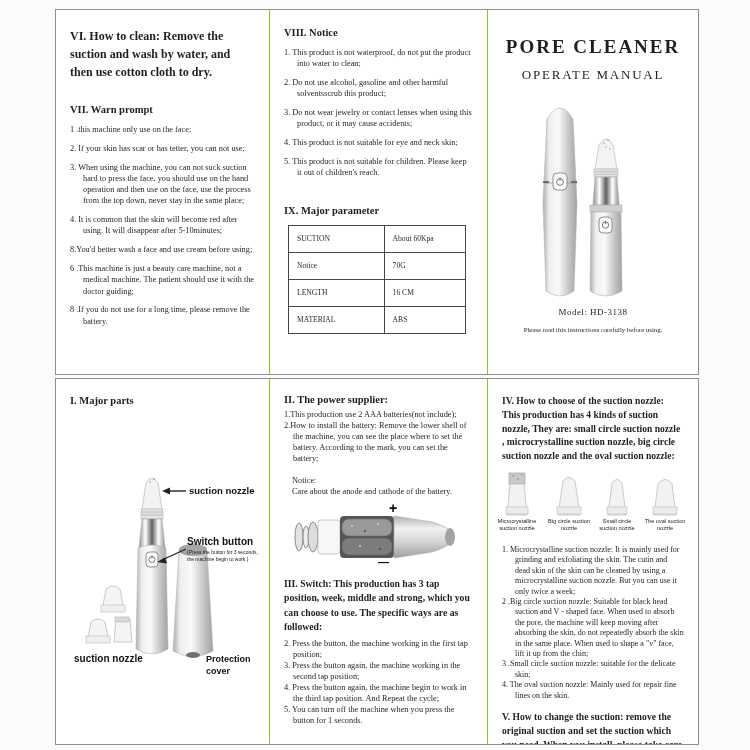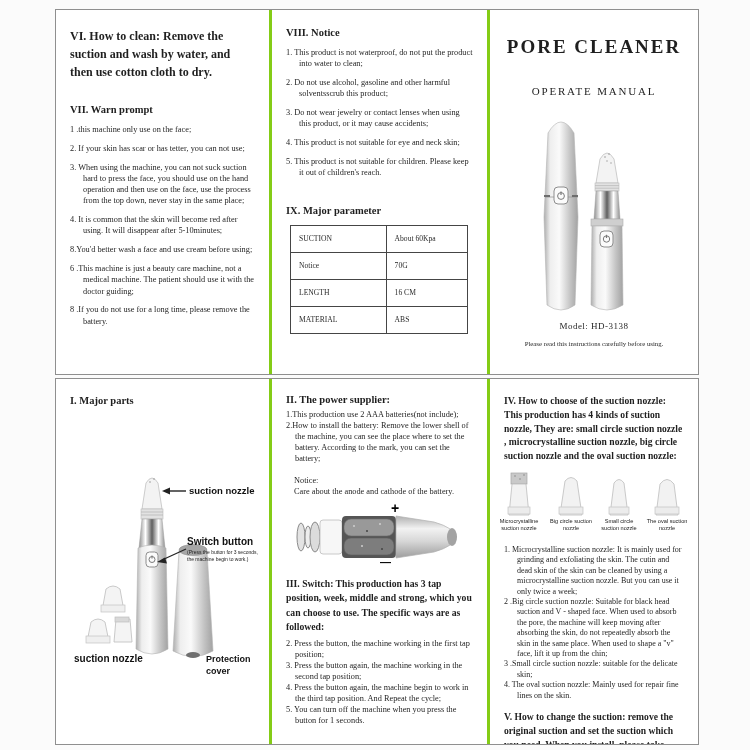--- a/index.html
+++ b/index.html
@@ -6,34 +6,34 @@
   body{
     width:750px;height:750px;background:#fbfbfb;overflow:hidden;
     font-family:"Liberation Serif",serif;color:#1f1f1f;position:relative;
   }
   .sheet{position:absolute;inset:0;}
   .row{position:absolute;left:55px;width:644px;background:#ffffff;
        border:1px solid #8f8f8f;display:flex;box-sizing:border-box;}
   #row1{top:9px;height:366px;}
   #row2{top:378px;height:367px;}
   .col{position:relative;box-sizing:border-box;overflow:hidden;}
-  .col + .col{border-left:3px solid #84cc16;}
+  .col + .col{border-left:1px solid #84cc16;}
   .c1{width:213px;} .c2{width:218px;} .c3{flex:1;}
   .pad{padding:17px 14px 0 14px;}
 
   .hd{font-weight:bold;font-size:12px;line-height:1.5;}
   .hd2{font-weight:bold;font-size:10.5px;margin-top:23px;margin-bottom:9px;}
   .hd2.first{margin-top:0;}
   .li{font-size:8.3px;line-height:1.36;padding-left:13px;text-indent:-13px;margin-bottom:7.5px;}
   .tight .li{margin-bottom:0;padding-left:9px;text-indent:-9px;line-height:1.32;}
 
   
   .coverpad{padding-top:26px;text-align:center;}
   .title{font-size:19px;font-weight:bold;letter-spacing:2px;white-space:nowrap;}
-  .subtitle{font-size:11px;letter-spacing:1.8px;margin-top:27px;}
+  .subtitle{font-size:13px;letter-spacing:1.8px;margin-top:9px;}
   .prodimg{margin:10px auto 0 auto;width:120px;height:210px;display:block;}
   .model{font-size:9px;margin-top:4px;letter-spacing:.5px;}
   .covernote{font-size:6.8px;margin-top:9px;color:#2a2a2a;}
 
   
   .ptable{border-collapse:collapse;margin:8px 0 0 4px;width:178px;}
   .ptable td{border:1px solid #454545;font-size:7.6px;height:26px;
              padding:0 0 0 8px;vertical-align:middle;color:#2b2b2b;}
   .ptable td.v{width:46%;}
 

